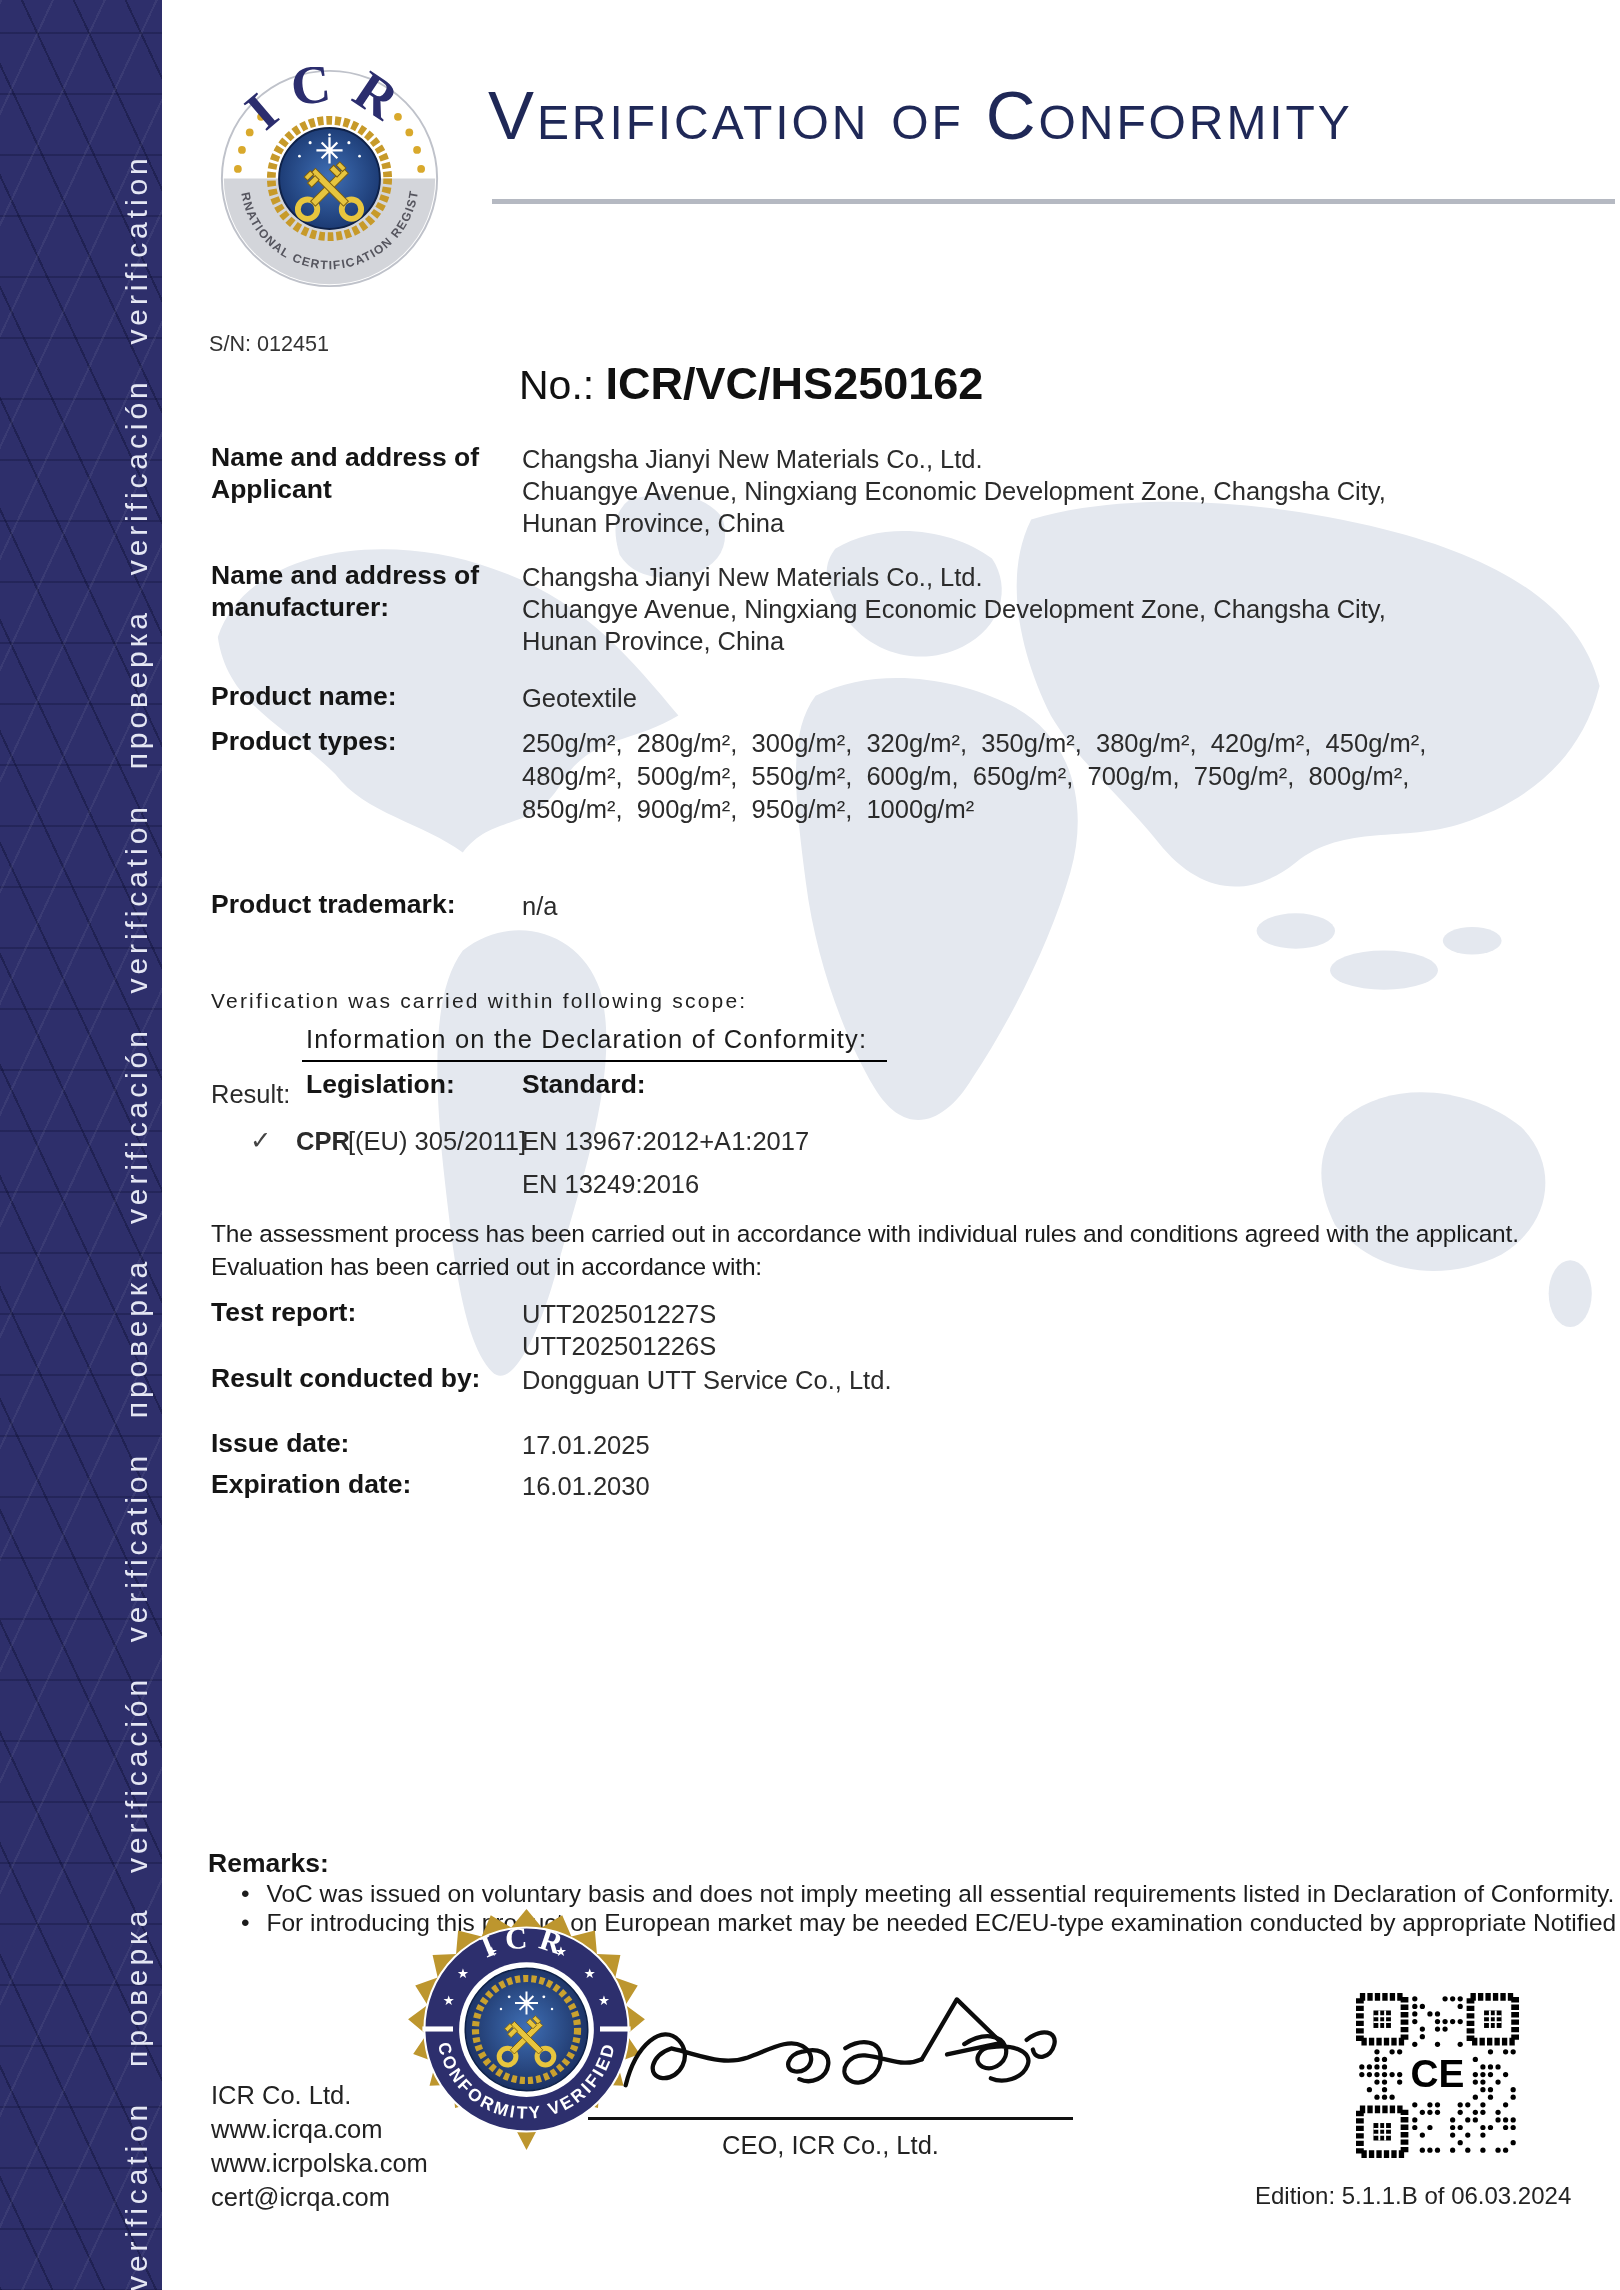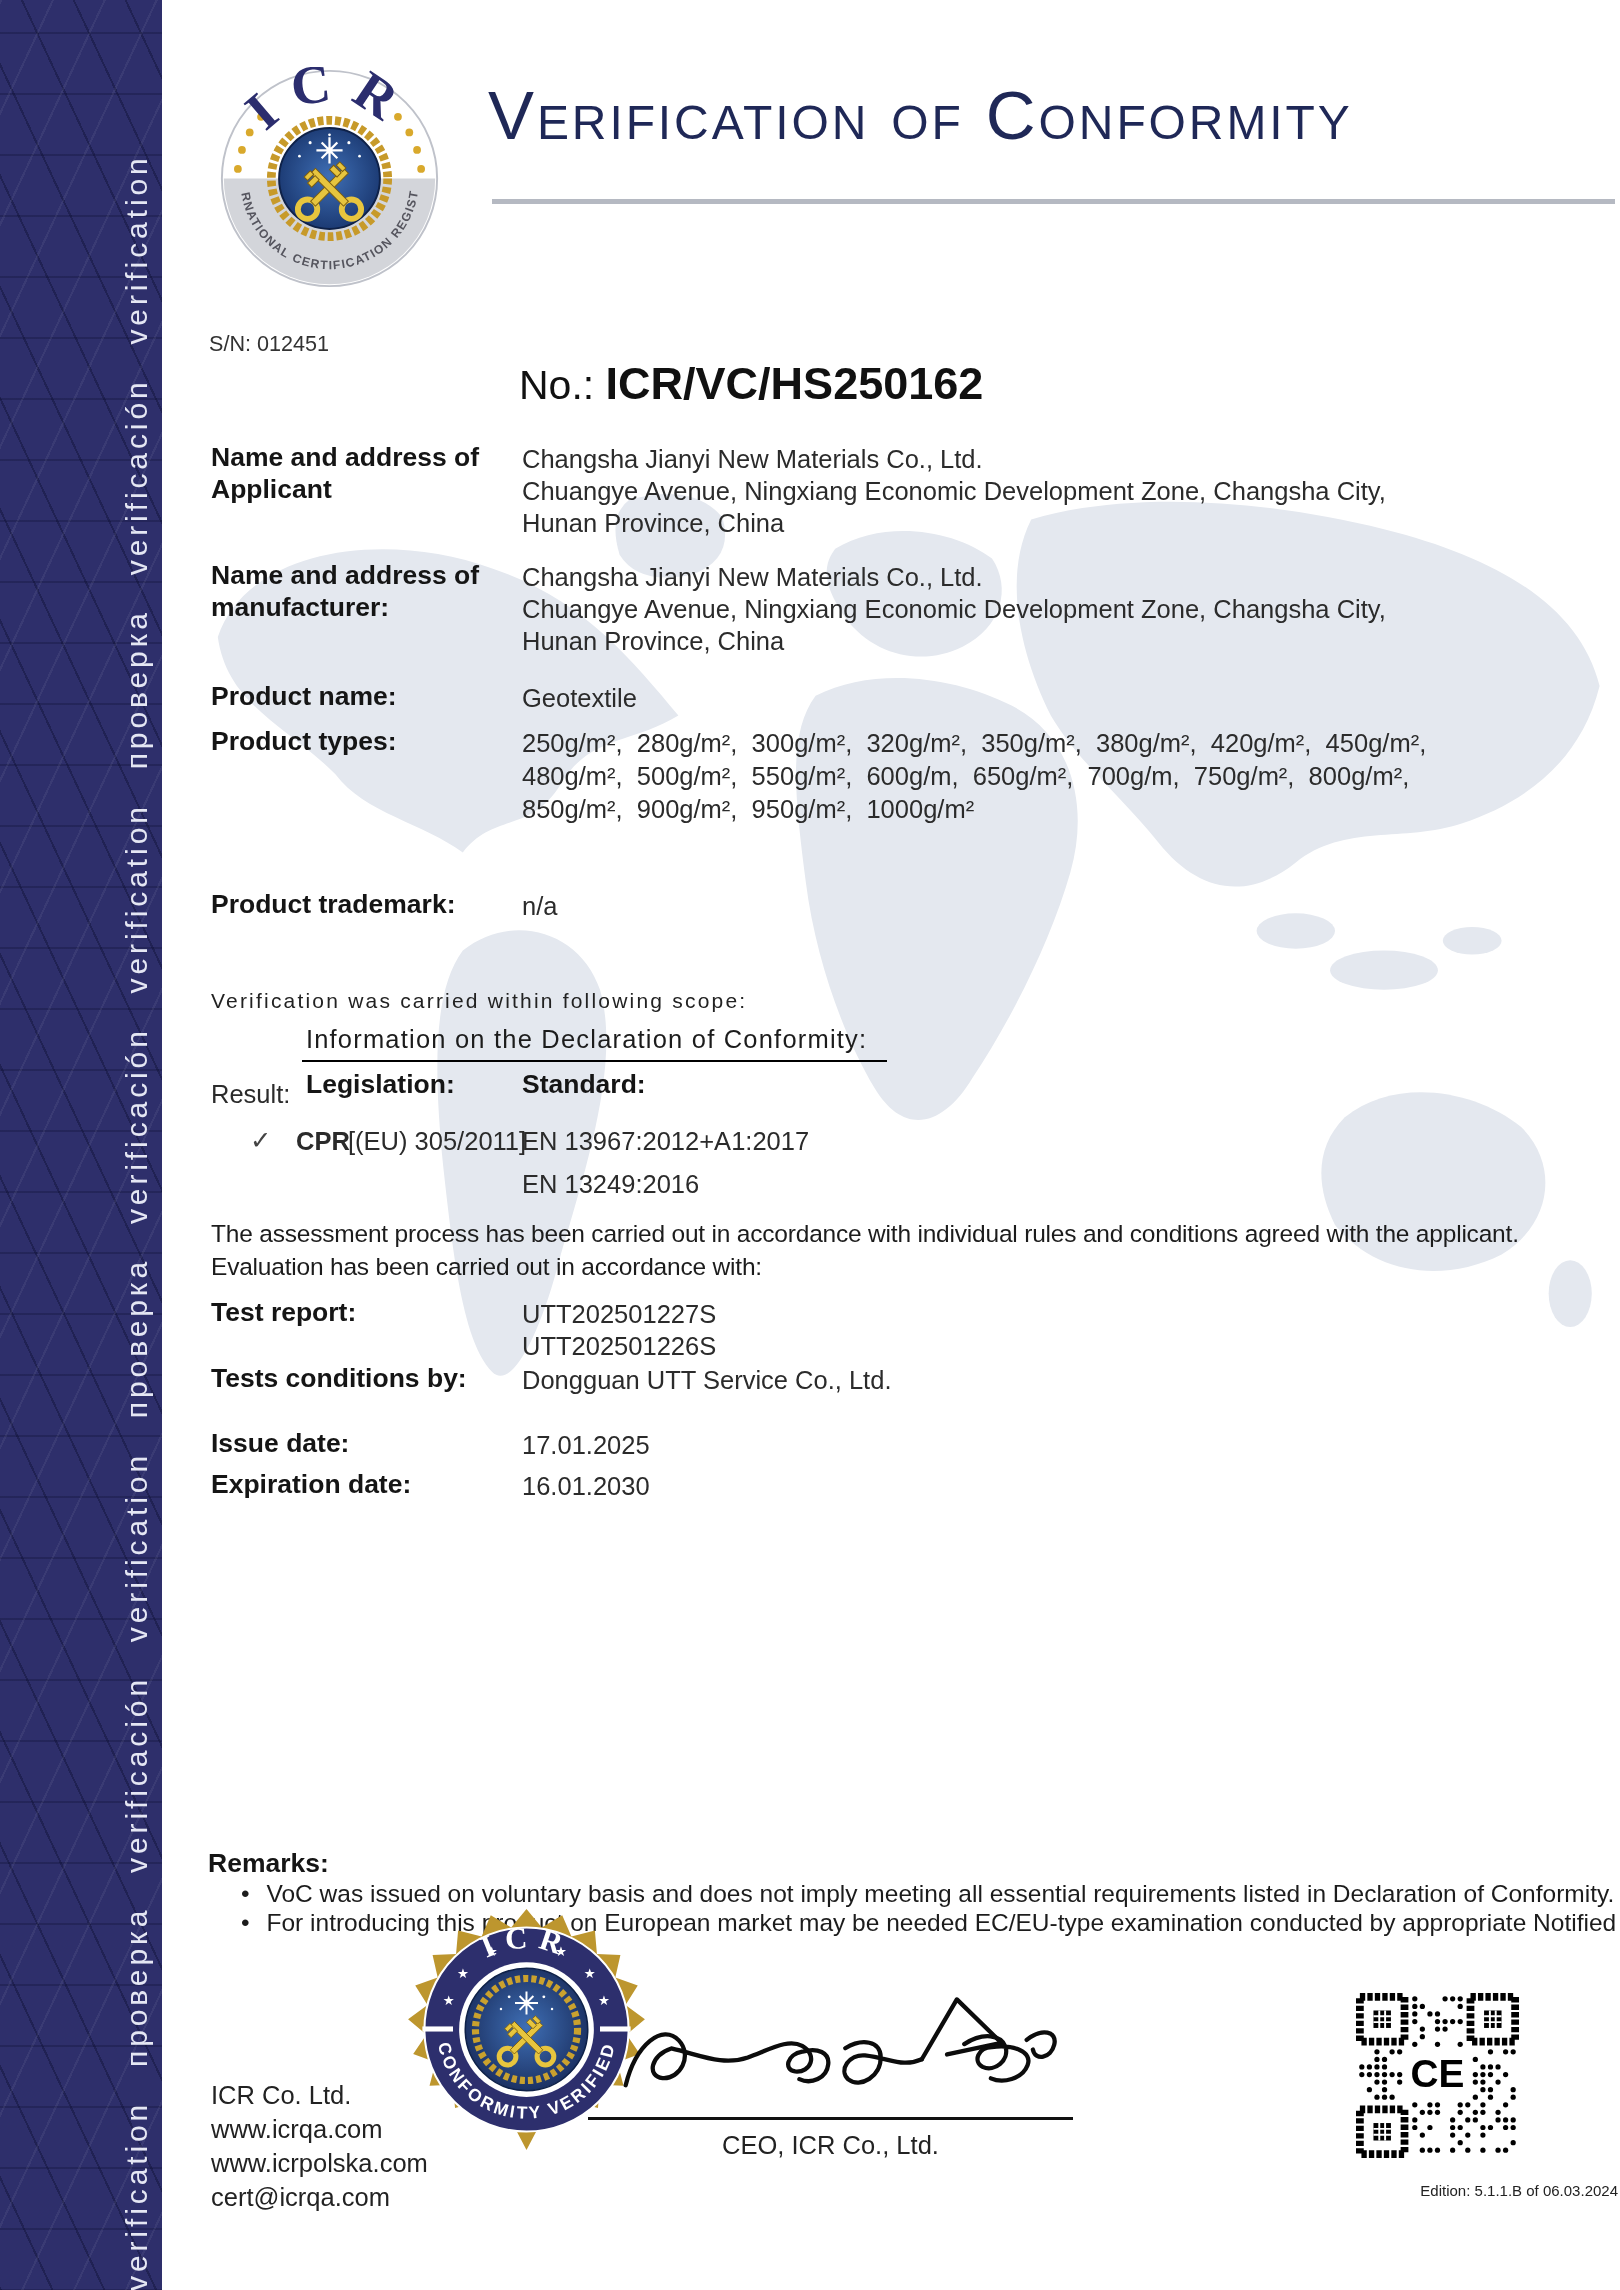--- a/index.html
+++ b/index.html
@@ -37,21 +37,21 @@
   .scope-intro{font-size:21px;letter-spacing:2.2px;color:#222;white-space:nowrap;margin-top:36px;}
   .scope-head{
     font-size:25.5px;letter-spacing:1.2px;color:#1c1c1c;white-space:nowrap;
     border-bottom:2.9px solid #000;padding:0 19.6px 5.9px 3.9px;
   }
   .para{font-size:24.5px;color:#1c1c1c;letter-spacing:-0.2px;line-height:33px;white-space:nowrap;}
   .bullet-row{font-size:24.5px;color:#1c1c1c;white-space:nowrap;}
   .bullet-dot{display:inline-block;width:25.5px;font-size:24.5px;}
   .footer-lines{font-size:25.5px;color:#222;line-height:34px;white-space:nowrap;}
   .ceo{font-size:25.5px;color:#222;text-align:center;}
-  .edition{font-size:15px;color:#222;text-align:right;white-space:nowrap;}
+  .edition{font-size:24px;color:#222;text-align:left;white-space:nowrap;}
   .sig-rule{background:#111;height:2.9px;}
   .check{font-size:25.5px;color:#444;}
   svg text{font-family:"Liberation Sans",sans-serif;}
   svg .serif{font-family:"Liberation Serif",serif;}
 </style>
 </head>
 <body>
 
 <div class="abs sidebar">
   <div class="vtext">verification  проверка  verificación  verification  проверка  verificación  verification  проверка  verificación  verification</div>
@@ -195,21 +195,21 @@
 <div class="abs para" style="left:211px;top:1217px;">
   <div>The assessment process has been carried out in accordance with individual rules and conditions agreed with the applicant.</div>
   <div>Evaluation has been carried out in accordance with:</div>
 </div>
 
 <div class="abs lbl" style="left:211px;top:1296px;">Test report:</div>
 <div class="abs val" style="left:522px;top:1298px;">
   <div>UTT202501227S</div>
   <div>UTT202501226S</div>
 </div>
-<div class="abs lbl" style="left:211px;top:1362px;">Tests conditions by:</div>
+<div class="abs lbl" style="left:211px;top:1362px;">Result conducted by:</div>
 <div class="abs val" style="left:522px;top:1364px;">Dongguan UTT Service Co., Ltd.</div>
 
 <div class="abs lbl" style="left:211px;top:1427px;">Issue date:</div>
 <div class="abs val" style="left:522px;top:1429px;">17.01.2025</div>
 <div class="abs lbl" style="left:211px;top:1468px;">Expiration date:</div>
 <div class="abs val" style="left:522px;top:1470px;">16.01.2030</div>
 
 <div class="abs lbl" style="left:208px;top:1847px;">Remarks:</div>
 <div class="abs bullet-row" style="left:241px;top:1880px;">
   <span class="bullet-dot">•</span><span>VoC was issued on voluntary basis and does not imply meeting all essential requirements listed in Declaration of Conformity.</span>

